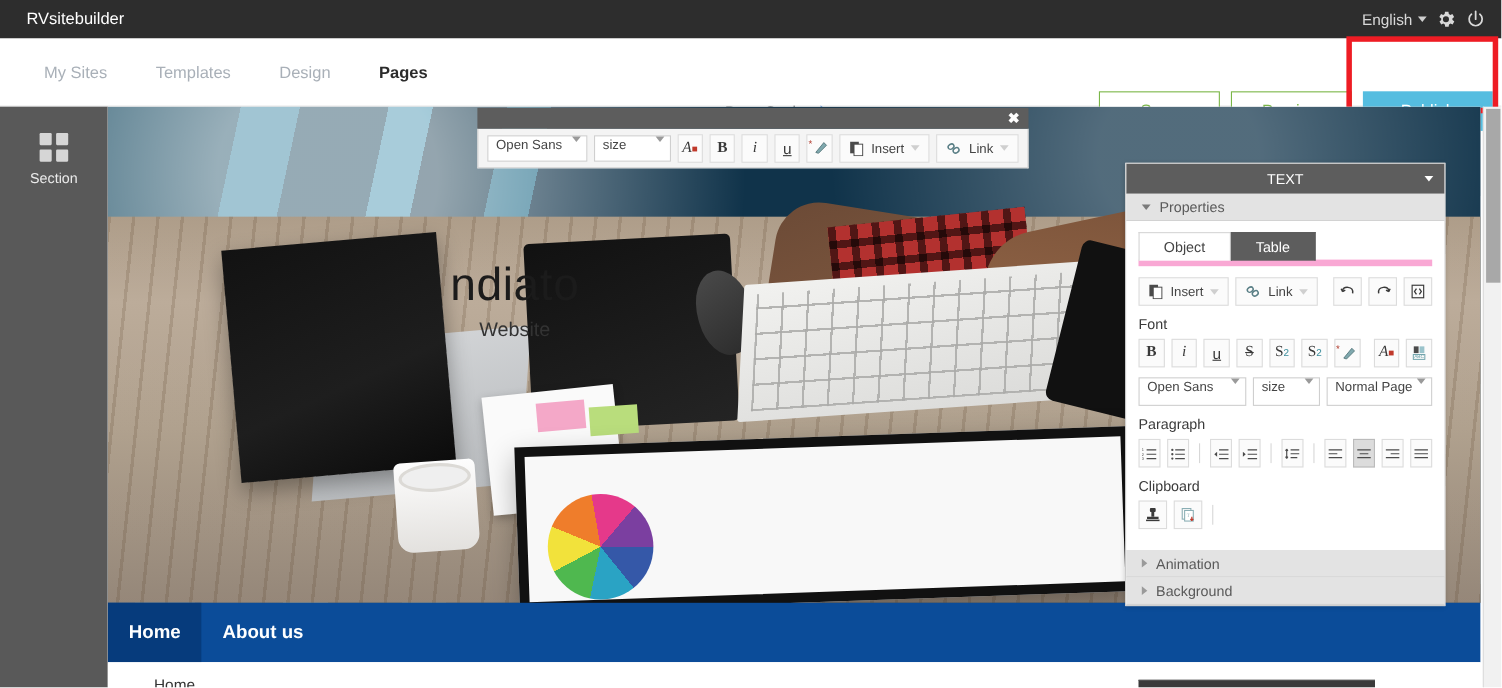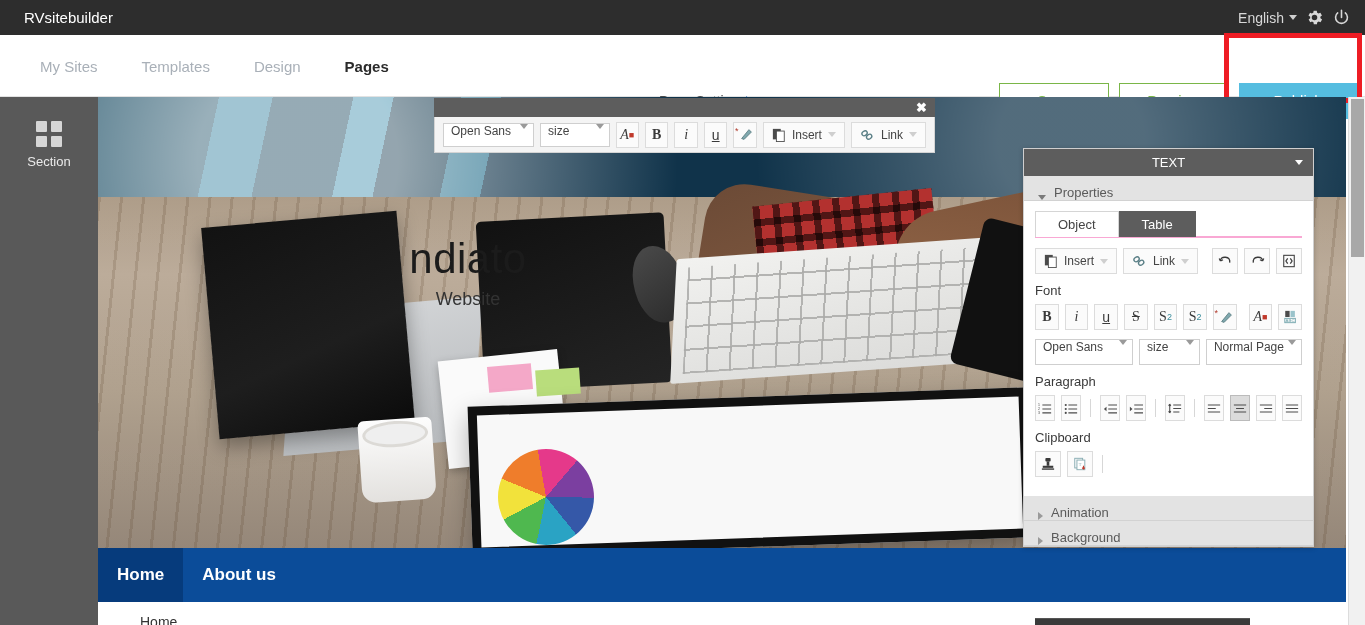--- a/index.html
+++ b/index.html
@@ -242,27 +242,27 @@
     background: #fff; border: 1px solid #cfcfcf; z-index: 50;
     box-shadow: 0 1px 5px rgba(0,0,0,.22);
   }
   .props-head {
     height: 27px; background: #5d5d5d; color: #fff; font-size: 13px;
     display: flex; align-items: center; justify-content: center; position: relative; text-align: right;
   }
   .props-head .caret-d { position: absolute; right: 10px; border-top-color: #fff; }
   .accordion {
     height: 25px; background: #e3e3e3; border-bottom: 1px solid #d2d2d2;
-    display: flex; align-items: flex-end; gap: 8px; padding-left: 14px;
+    display: flex; align-items: center; gap: 8px; padding-left: 14px;
     font-size: 13px; color: #5a5a5a; cursor: pointer;
   }
   .tri-d { width:0;height:0;border-left:4px solid transparent;border-right:4px solid transparent;border-top:5px solid #7a7a7a; }
   .tri-r { width:0;height:0;border-top:4px solid transparent;border-bottom:4px solid transparent;border-left:5px solid #9a9a9a; }
   .props-body { padding: 10px 11px 10px; background: #fff; }
-  .tabs { display: flex; border-bottom: 2px solid #f9a8d4; margin-bottom: 10px; }
+  .tabs { display: flex; border-bottom: 6px solid #f9a8d4; margin-bottom: 10px; }
   .tab {
     padding: 5px 22px; font-size: 13px; color: #444; cursor: pointer;
     border: 1px solid #d5d5d5; border-bottom: none; background: #fff;
     margin-bottom: -1px;
   }
   .tab.sel-tab { background: #5d5d5d; color: #fff; border-color: #5d5d5d; }
   .row { display: flex; align-items: center; gap: 6px; margin-bottom: 9px; }
   .sec-label { font-size: 13px; color: #3a3a3a; margin: 4px 0 6px; }
   .divider { width: 1px; height: 18px; background: #d7d7d7; margin: 0 3px; }
   .spacer { flex: 1; }

